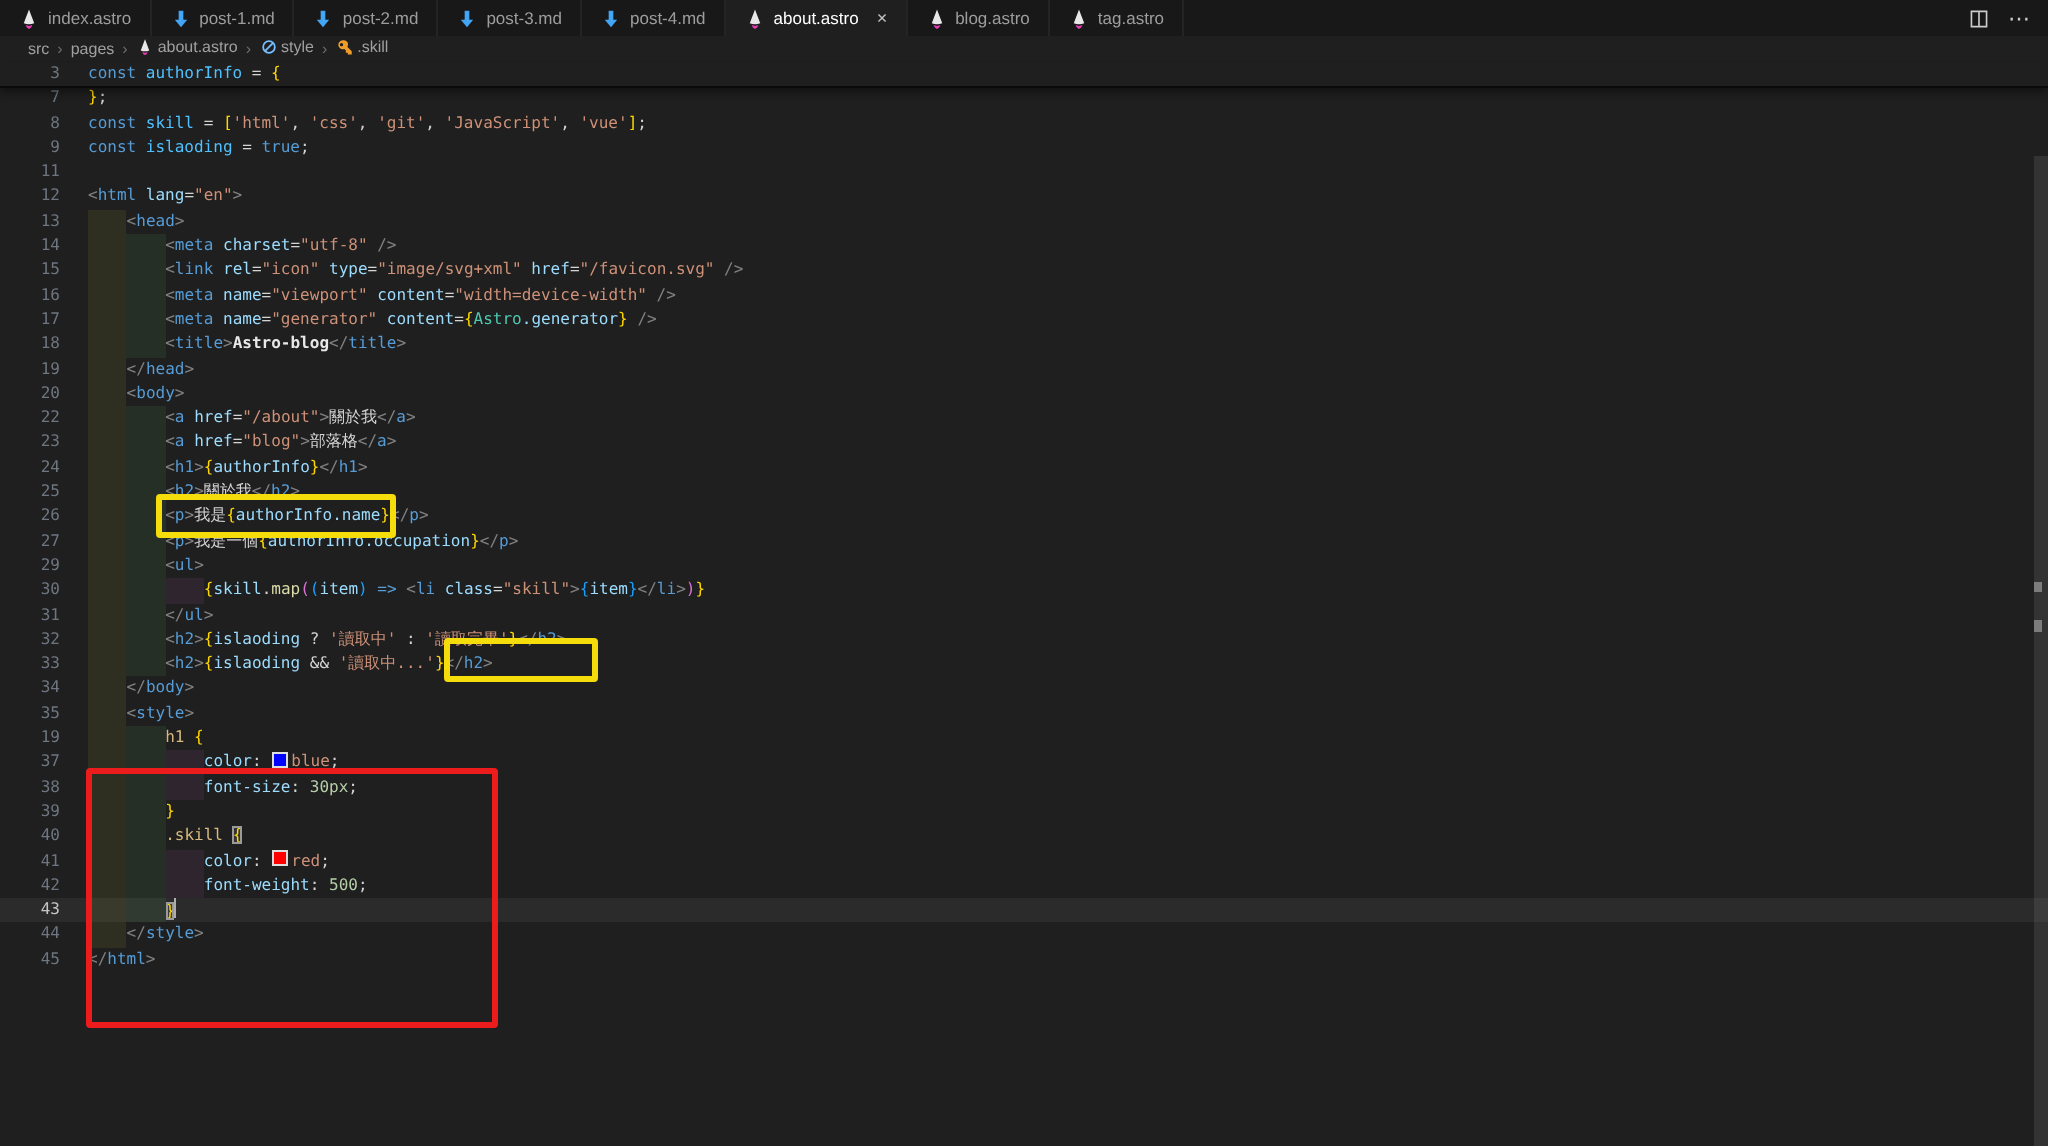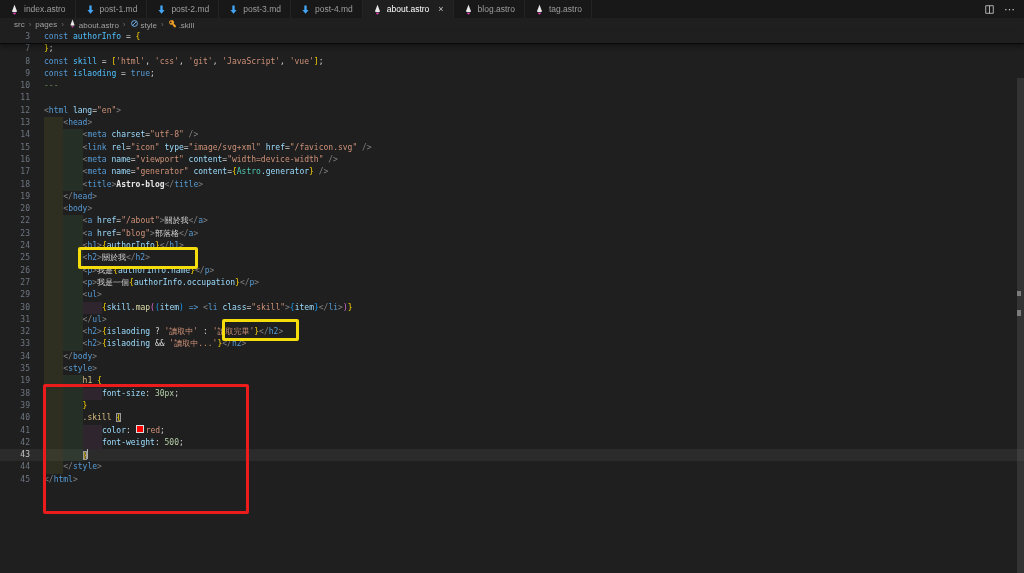--- a/index.html
+++ b/index.html
@@ -13,21 +13,21 @@
   .tab.active{background:#1f1f1f;color:#ffffff;}
   .tab .ticon{width:11px;height:11px;display:inline-flex;flex:none;}
   .tab .ticon svg{width:11px;height:11px;}
   .tab .close{margin-left:5px;color:#c5c5c5;font-size:9px;line-height:9px;}
   .tabactions{margin-left:auto;display:flex;align-items:center;gap:9px;padding:0 9px;color:#cccccc;}
   .tabactions .act{display:inline-flex;align-items:center;cursor:pointer;font-size:11px;}
   .tabactions svg{width:11px;height:11px;}
   
   .breadcrumb{height:12px;background:#1f1f1f;display:flex;align-items:center;padding-left:14px;
               font-size:8px;color:#a0a0a0;flex:none;gap:3px;}
-  .bc-item{display:inline-flex;align-items:flex-end;gap:2px;cursor:pointer;}
+  .bc-item{display:inline-flex;align-items:flex-start;gap:2px;cursor:pointer;}
   .bc-item svg{width:9px;height:9px;}
   .bc-sep{color:#6e6e6e;font-size:8px;padding:0 1px;}
   
   .editor{flex:1;position:relative;background:#1f1f1f;padding-top:1px;overflow:hidden;}
   .line{display:flex;height:12.3px;line-height:12.3px;
         font-family:"DejaVu Sans Mono","Liberation Mono",monospace;font-size:8px;}
   .line .num{width:30px;flex:none;text-align:right;color:#6e7681;font-size:8px;}
   .line .code{flex:1;margin-left:14px;white-space:pre;position:relative;}
   .line.current{background:rgba(255,255,255,0.055);}
   .line.current .num{color:#c6c6c6;}
@@ -193,24 +193,20 @@
         </div>
         <div class="line">
           <span class="num">8</span>
           <span class="code"><span class="tk-kw">const </span><span class="tk-cv">skill</span><span class="tk-pln"> = </span><span class="tk-b1">[</span><span class="tk-str">'html'</span><span class="tk-pln">, </span><span class="tk-str">'css'</span><span class="tk-pln">, </span><span class="tk-str">'git'</span><span class="tk-pln">, </span><span class="tk-str">'JavaScript'</span><span class="tk-pln">, </span><span class="tk-str">'vue'</span><span class="tk-b1">]</span><span class="tk-pln">;</span></span>
         </div>
         <div class="line">
           <span class="num">9</span>
           <span class="code"><span class="tk-kw">const </span><span class="tk-cv">islaoding</span><span class="tk-pln"> = </span><span class="tk-kw">true</span><span class="tk-pln">;</span></span>
         </div>
         <div class="line">
-          <span class="num">10</span>
-          <span class="code"><span class="tk-fence">---</span></span>
-        </div>
-        <div class="line">
           <span class="num">11</span>
           <span class="code"></span>
         </div>
         <div class="line">
           <span class="num">12</span>
           <span class="code"><span class="tk-ab">&lt;</span><span class="tk-tag">html</span><span class="tk-attr"> lang</span><span class="tk-pln">=</span><span class="tk-str">"en"</span><span class="tk-ab">&gt;</span></span>
         </div>
         <div class="line">
           <span class="num">13</span>
           <span class="code"><span class="ib ib0"></span><span class="tk-ab">&lt;</span><span class="tk-tag">head</span><span class="tk-ab">&gt;</span></span>
@@ -291,20 +287,24 @@
           <span class="num">34</span>
           <span class="code"><span class="ib ib0"></span><span class="tk-ab">&lt;/</span><span class="tk-tag">body</span><span class="tk-ab">&gt;</span></span>
         </div>
         <div class="line">
           <span class="num">35</span>
           <span class="code"><span class="ib ib0"></span><span class="tk-ab">&lt;</span><span class="tk-tag">style</span><span class="tk-ab">&gt;</span></span>
         </div>
         <div class="line">
           <span class="num">19</span>
           <span class="code"><span class="ib ib0"></span><span class="ib ib1"></span><span class="tk-sel">h1 </span><span class="tk-b1">{</span></span>
+        </div>
+        <div class="line">
+          <span class="num">37</span>
+          <span class="code"><span class="ib ib0"></span><span class="ib ib1"></span><span class="ib ib2"></span><span class="tk-attr">color</span><span class="tk-pln">: </span><span class="tk-swatch" style="background: rgb(0, 0, 255);"></span><span class="tk-str">blue</span><span class="tk-pln">;</span></span>
         </div>
         <div class="line">
           <span class="num">38</span>
           <span class="code"><span class="ib ib0"></span><span class="ib ib1"></span><span class="ib ib2"></span><span class="tk-attr">font-size</span><span class="tk-pln">: </span><span class="tk-num">30px</span><span class="tk-pln">;</span></span>
         </div>
         <div class="line">
           <span class="num">39</span>
           <span class="code"><span class="ib ib0"></span><span class="ib ib1"></span><span class="tk-b1">}</span></span>
         </div>
         <div class="line">

